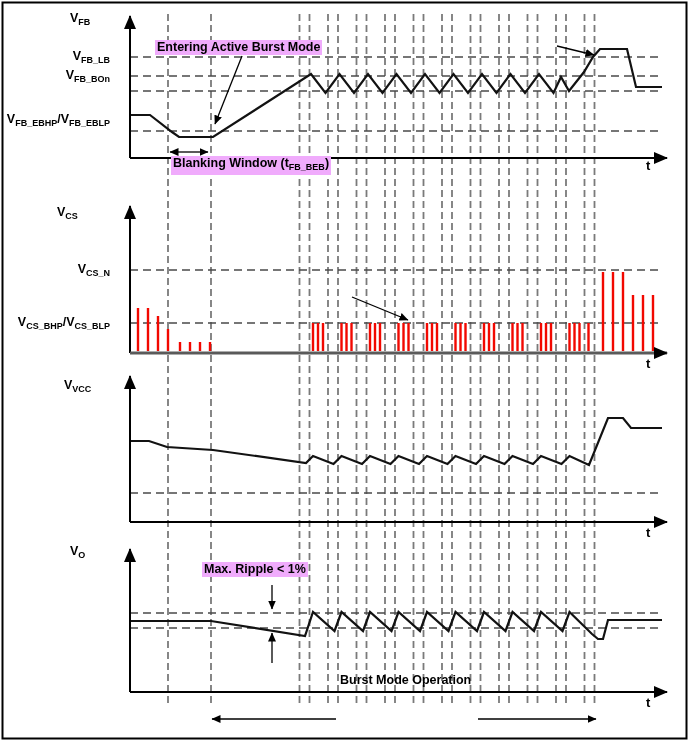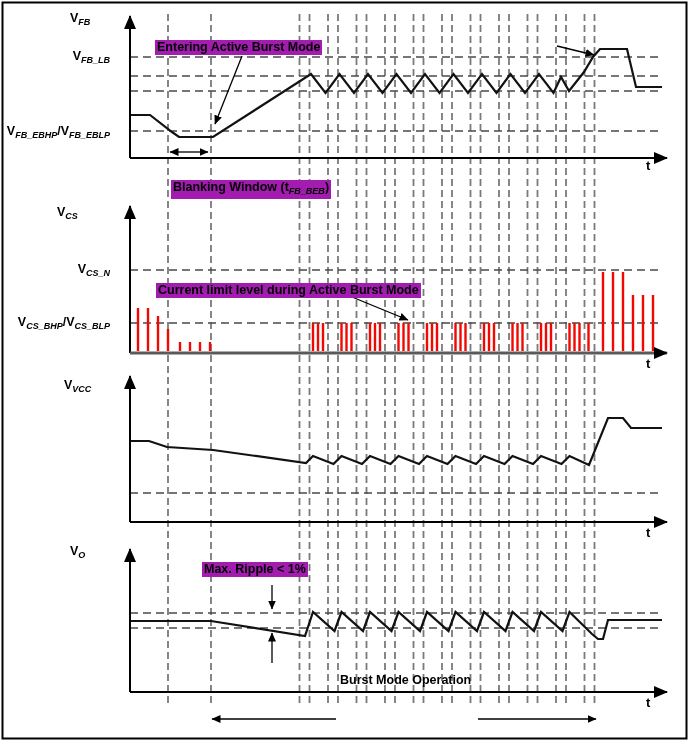--- a/index.html
+++ b/index.html
@@ -1,23 +1,23 @@
 <!DOCTYPE html>
 <html><head>
 <meta charset="utf-8">
 <style>
   html,body{margin:0;padding:0;background:#fff;}
   .fig{position:relative;width:689px;height:741px;background:#fff;overflow:hidden;
        font-family:"Liberation Sans",sans-serif;}
   .fig svg{position:absolute;left:0;top:0;}
   .lbl{position:absolute;font:bold 12.5px "Liberation Sans",sans-serif;color:#000;
        white-space:nowrap;line-height:15px;}
-  .sub{font-size:9px;vertical-align:-3px;font-weight:bold;font-style:italic;}
+  .sub{font-size:9px;vertical-align:-3px;font-weight:bold;}
   .rlabel{left:0;width:110px;text-align:right;}
-  .ann{background:#a21caf;padding:0 2px;}
+  .ann{background:#f0abfc;padding:0 2px;}
   .tlabel{font-size:13px;}
 </style>
 </head>
 <body>
 
 <div class="fig">
   <svg id="wave-canvas" width="689" height="741" viewBox="0 0 689 741">
     <defs>
       <marker id="axh" markerUnits="userSpaceOnUse" markerWidth="16" markerHeight="12" refX="13" refY="6" orient="auto">
         <polygon points="0,0 14,6 0,12" fill="#000"></polygon>
@@ -126,27 +126,27 @@
       <line x1="336" y1="719" x2="212" y2="719" stroke="#000" stroke-width="1.3" marker-end="url(#ah)"></line>
       <line x1="478" y1="719" x2="596" y2="719" stroke="#000" stroke-width="1.3" marker-end="url(#ah)"></line>
     </svg>
 
   <div class="lbl" style="left:70px;top:11px"><span>V</span><span class="sub">FB</span></div>
   <div class="lbl" style="left:57px;top:205px"><span>V</span><span class="sub">CS</span></div>
   <div class="lbl" style="left:64px;top:378px"><span>V</span><span class="sub">VCC</span></div>
   <div class="lbl" style="left:70px;top:544px"><span>V</span><span class="sub">O</span></div>
 
   <div class="lbl rlabel" style="top:49px"><span>V</span><span class="sub">FB_LB</span></div>
-  <div class="lbl rlabel" style="top:124px"><span>V</span><span class="sub">FB_EBHP</span><span>/V</span><span class="sub">FB_EBLP</span></div>
+  <div class="lbl rlabel" style="top:68px"><span>V</span><span class="sub">FB_BOn</span></div>
+  <div class="lbl rlabel" style="top:112px"><span>V</span><span class="sub">FB_EBHP</span><span>/V</span><span class="sub">FB_EBLP</span></div>
   <div class="lbl rlabel" style="top:315px"><span>V</span><span class="sub">CS_BHP</span><span>/V</span><span class="sub">CS_BLP</span></div>
   <div class="lbl rlabel" style="top:262px"><span>V</span><span class="sub">CS_N</span></div>
 
   <div class="lbl ann" style="left:155px;top:40px">Entering Active Burst Mode</div>
-  <div class="lbl ann" style="left:171px;top:180px"><span>Blanking Window (t</span><span class="sub">FB_BEB</span><span>)</span></div>
-  <div class="lbl ann" style="left:156px;top:283px">Current limit level during Active Burst Mode</div>
+  <div class="lbl ann" style="left:171px;top:156px"><span>Blanking Window (t</span><span class="sub">FB_BEB</span><span>)</span></div>
   <div class="lbl ann" style="left:202px;top:562px">Max. Ripple &lt; 1%</div>
   <div class="lbl" style="left:340px;top:673px">Burst Mode Operation</div>
 
   <div class="lbl tlabel" style="left:646px;top:158px">t</div>
   <div class="lbl tlabel" style="left:646px;top:356px">t</div>
   <div class="lbl tlabel" style="left:646px;top:525px">t</div>
   <div class="lbl tlabel" style="left:646px;top:695px">t</div>
 </div>
 
 </body></html>

